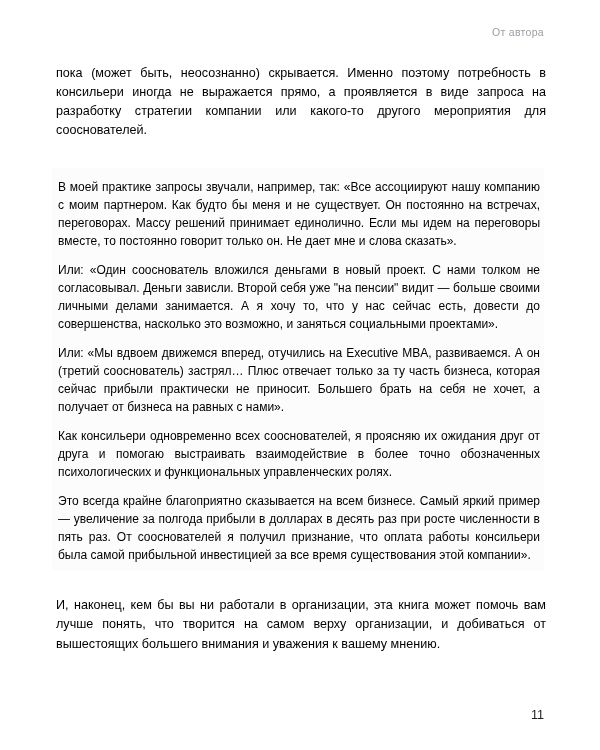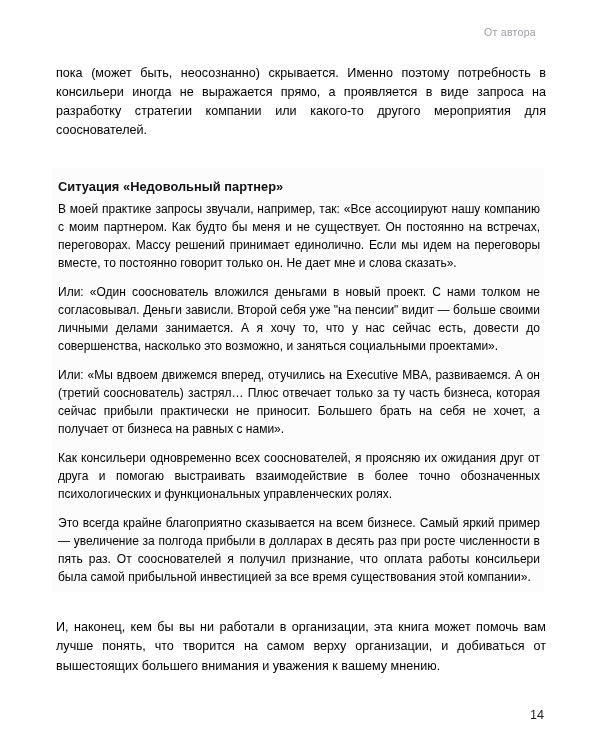--- a/index.html
+++ b/index.html
@@ -21,21 +21,21 @@
     width: 600px;
     height: 750px;
     box-sizing: border-box;
     padding: 0;
   }
 
   
   .running-head {
     position: absolute;
     top: 26px;
-    right: 64px;
+    right: 56px;
     font-size: 10.5px;
     letter-spacing: 0.3px;
     color: #9a9da3;
     font-weight: 400;
     text-align: right;
   }
 
   
   .content {
     position: absolute;
@@ -114,36 +114,35 @@
 
   <div class="running-head">От автора</div>
 
   <div class="content">
 
     <div class="intro-block">
       <p class="body-para">пока (может быть, неосознанно) скрывается. Именно поэтому потребность в консильери иногда не выражается прямо, а проявляется в виде запроса на разработку стратегии компании или какого-то другого мероприятия для сооснователей.</p>
     </div>
 
     <div class="callout">
-      <div class="callout-title">Ситуация «Недовольный партнер»</div>
 
       <p class="cp">В моей практике запросы звучали, например, так: «Все ассоциируют нашу компанию с моим партнером. Как будто бы меня и не существует. Он постоянно на встречах, переговорах. Массу решений принимает единолично. Если мы идем на переговоры вместе, то постоянно говорит только он. Не дает мне и слова сказать».</p>
 
       <p class="cp">Или: «Один сооснователь вложился деньгами в новый проект. С нами толком не согласовывал. Деньги зависли. Второй себя уже "на пенсии" видит — больше своими личными делами занимается. А я хочу то, что у нас сейчас есть, довести до совершенства, насколько это возможно, и заняться социальными проектами».</p>
 
       <p class="cp">Или: «Мы вдвоем движемся вперед, отучились на Executive MBA, развиваемся. А он (третий сооснователь) застрял… Плюс отвечает только за ту часть бизнеса, которая сейчас прибыли практически не приносит. Большего брать на себя не хочет, а получает от бизнеса на равных с нами».</p>
 
       <p class="cp">Как консильери одновременно всех сооснователей, я проясняю их ожидания друг от друга и помогаю выстраивать взаимодействие в более точно обозначенных психологических и функциональных управленческих ролях.</p>
 
       <p class="cp">Это всегда крайне благоприятно сказывается на всем бизнесе. Самый яркий пример — увеличение за полгода прибыли в долларах в десять раз при росте численности в пять раз. От сооснователей я получил признание, что оплата работы консильери была самой прибыльной инвестицией за все время существования этой компании».</p>
     </div>
 
     <div class="tail">
 
       <p>И, наконец, кем бы вы ни работали в организации, эта книга может помочь вам лучше понять, что творится на самом верху организации, и добиваться от вышестоящих большего внимания и уважения к вашему мнению.</p>
 
     </div>
 
   </div>
 
-  <div class="folio">14</div>
+  <div class="folio">11</div>
 
 </div>
 
 </body></html>

